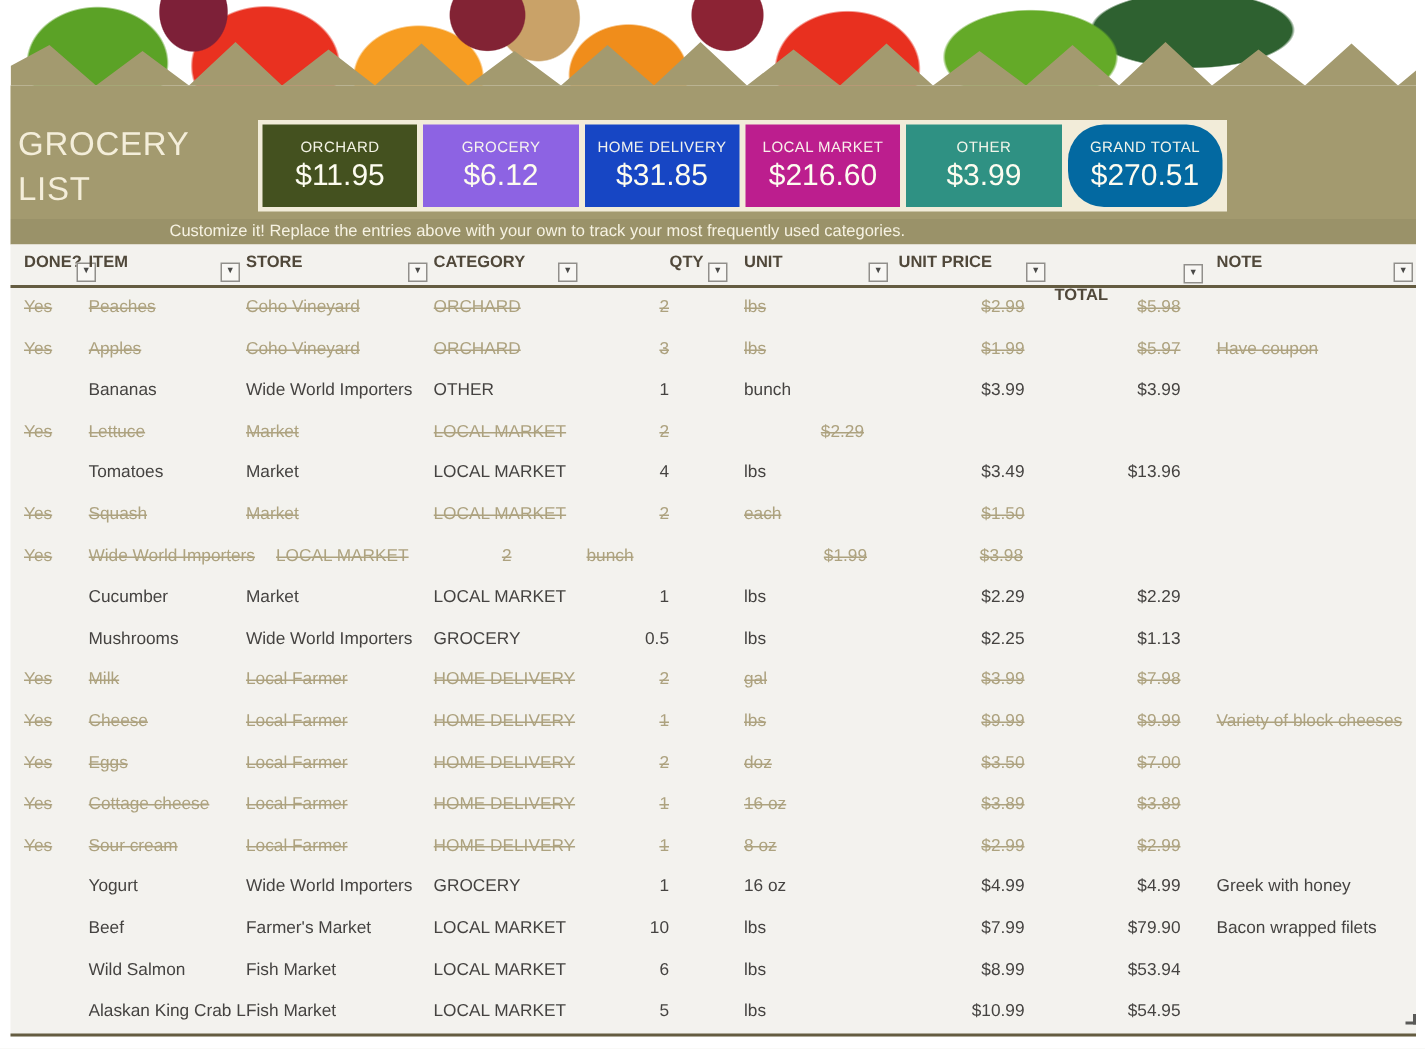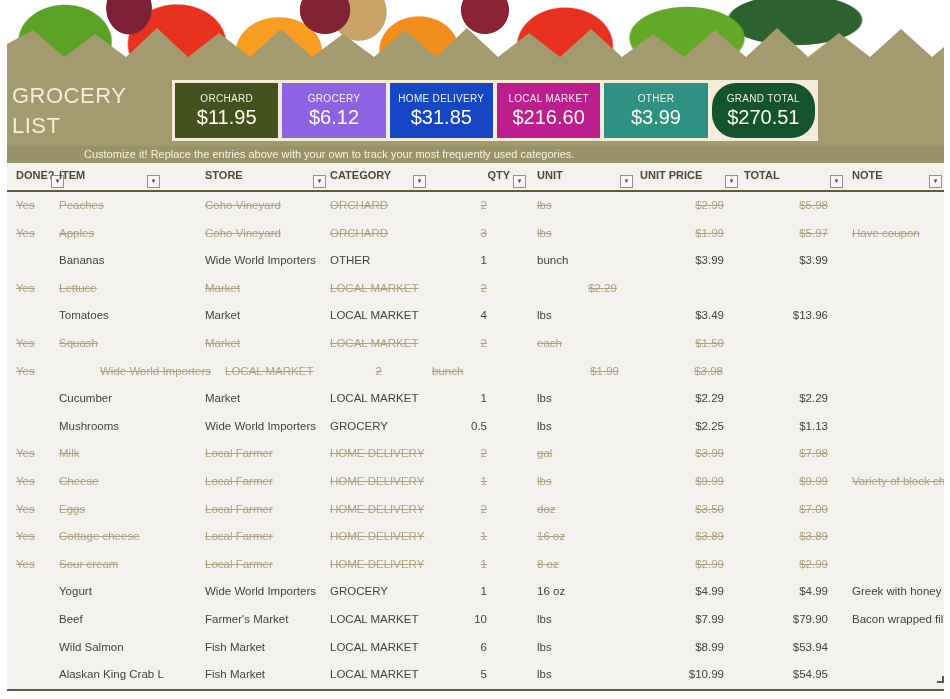--- a/index.html
+++ b/index.html
@@ -36,50 +36,50 @@
   }
   .cards{
     position:absolute;left:165px;top:23px;width:646px;box-sizing:border-box;
     background:#f2ecd9;border:0;padding:3px;display:flex;gap:4px;height:61px;
   }
   .card{flex:1;display:flex;flex-direction:column;align-items:center;justify-content:center;color:#fdfcf0;}
   .card-label{font-size:10px;letter-spacing:.3px;opacity:.95;margin-bottom:2px;white-space:nowrap;}
   .card-value{font-size:20px;}
   .customize{
     position:absolute;left:0;right:0;bottom:0;height:17px;line-height:17px;
-    background:rgba(0,0,0,0.05);color:#f6f2e2;font-size:11px;padding-left:77px;
+    background:rgba(0,0,0,0.05);color:#f6f2e2;font-size:11px;padding-left:106px;
   }
 
   
   .table-area{position:relative;height:528px;background:#f3f2ee;}
   .thead{
     position:relative;height:27px;padding-top:0;
     border-bottom:2px solid #645c41;display:flex;
   }
   .hcell{position:relative;box-sizing:border-box;padding-top:6px;font-size:11px;font-weight:bold;color:#50483a;}
   .hlabel{display:inline-block;}
   .filter-btn{
     position:absolute;right:4px;bottom:2px;width:13px;height:13px;box-sizing:border-box;
     background:#f8f7f4;border:1px solid #918f8b;color:#4a4a48;
     font-size:6px;line-height:11px;text-align:center;cursor:pointer;
   }
   .c0{width:52px;padding-left:9px;}
   .c1{width:105px;}
-  .c2{width:125px;margin-left:41px;}
+  .c2{width:125px;}
   .c3{width:100px;}
   .c4{width:100px;}
   .c5{width:107px;}
   .c6{width:105px;}
   .c7{width:105px;}
   .c8{flex:1;}
   .hcell.c0 .filter-btn{right:-5px;}
   .hcell.c4{text-align:right;padding-right:20px;}
   .hcell.c5{padding-left:7px;}
   .hcell.c6{padding-left:3px;}
-  .hcell.c7{padding-left:2px;}
+  .hcell.c7{padding-left:2px;margin-top:22px;}
   .hcell.c8{padding-left:5px;}
   .hcell.c8 .filter-btn{right:2px;}
 
   .rows{position:relative;}
   .trow{display:flex;height:27.6px;line-height:27.6px;font-size:11.5px;color:#454341;}
   .trow .cell{box-sizing:border-box;white-space:nowrap;overflow:hidden;}
   .trow .c4{text-align:right;padding-right:43px;}
   .trow .c5{padding-left:7px;}
   .trow .c6{text-align:right;padding-right:18px;}
   .trow .c7{text-align:right;padding-right:19px;}
@@ -132,21 +132,21 @@
   <div class="card" style="background: rgb(188, 30, 142);">
     <span class="card-label">LOCAL MARKET</span>
     <span class="card-value">$216.60</span>
   </div>
 
   <div class="card" style="background: rgb(47, 145, 131);">
     <span class="card-label">OTHER</span>
     <span class="card-value">$3.99</span>
   </div>
 
-  <div class="card" style="background: #14532d; border-radius: 24px;">
+  <div class="card" style="background: #0369a1; border-radius: 24px;">
     <span class="card-label">GRAND TOTAL</span>
     <span class="card-value">$270.51</span>
   </div>
 </div>
 
     <div class="customize">Customize it! Replace the entries above with your own to track your most frequently used categories.</div>
   </div>
 
   <div class="table-area">
     <div class="thead" id="thead">

